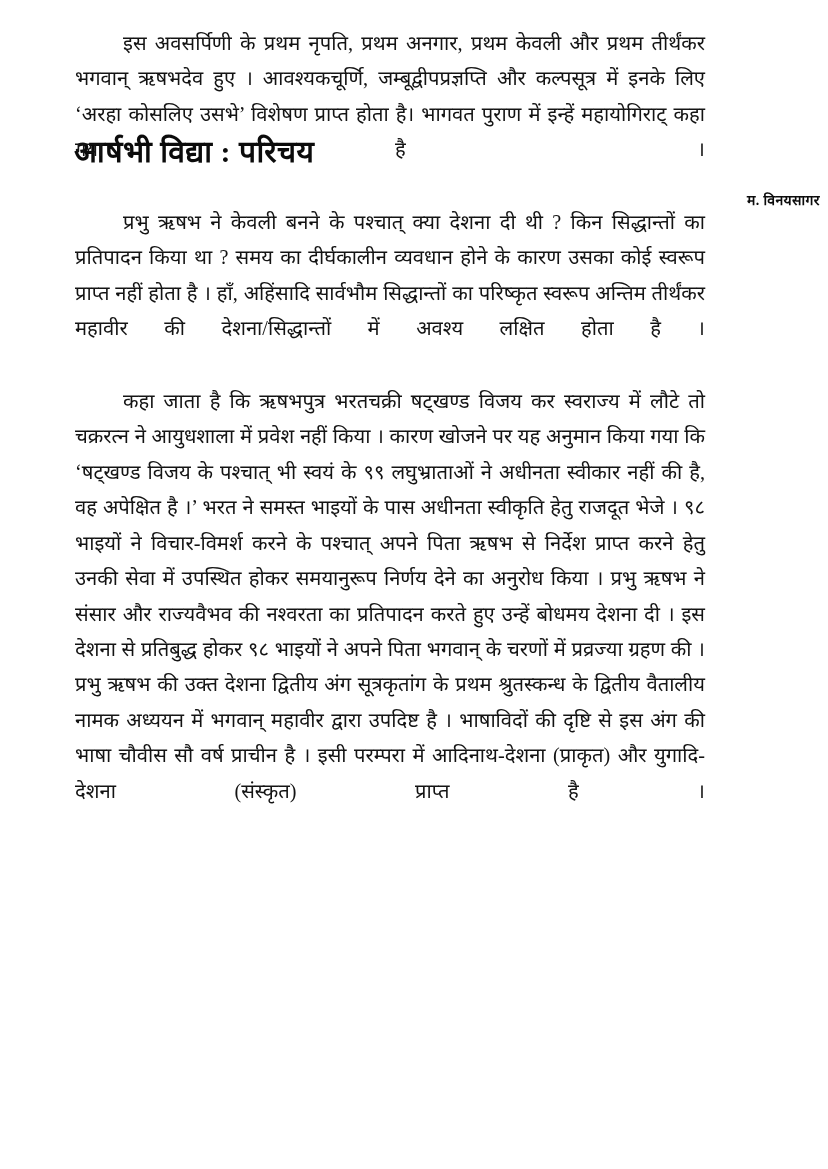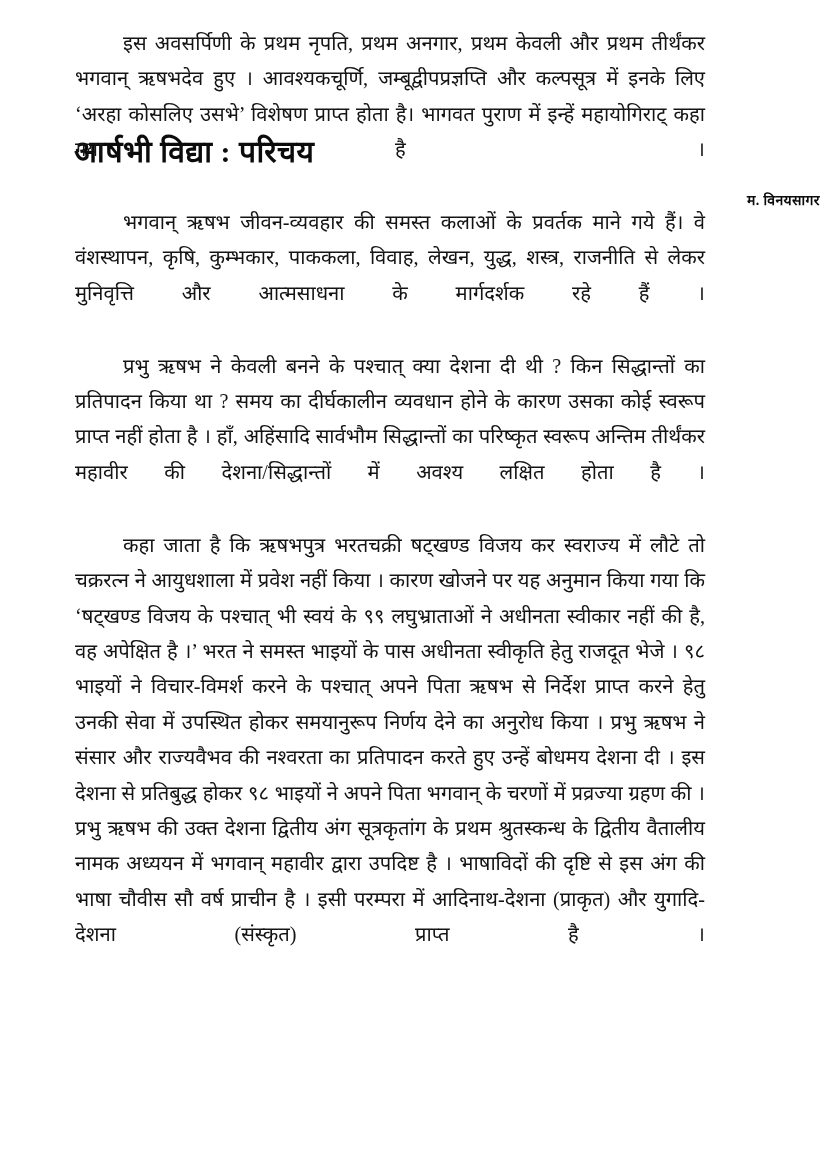--- a/index.html
+++ b/index.html
@@ -86,19 +86,18 @@
 
 <div class="page">
 
   <h1 class="doc-title">आर्षभी विद्या : परिचय</h1>
 
   <div class="byline">म. विनयसागर</div>
 
   <div class="content">
     <div class="body-block">
       <p class="para">इस अवसर्पिणी के प्रथम नृपति, प्रथम अनगार, प्रथम केवली और प्रथम तीर्थंकर भगवान् ऋषभदेव हुए । आवश्यकचूर्णि, जम्बूद्वीपप्रज्ञप्ति और कल्पसूत्र में इनके लिए ‘अरहा कोसलिए उसभे’ विशेषण प्राप्त होता है। भागवत पुराण में इन्हें महायोगिराट् कहा गया है ।</p>
-      <p class="para">भगवान् ऋषभ जीवन-व्यवहार की समस्त कलाओं के प्रवर्तक माने गये हैं। वे वंशस्थापन, कृषि, कुम्भकार, पाककला, विवाह, लेखन, युद्ध, शस्त्र, राजनीति से लेकर मुनिवृत्ति और आत्मसाधना के मार्गदर्शक रहे हैं ।</p>
       <p class="para">प्रभु ऋषभ ने केवली बनने के पश्चात् क्या देशना दी थी ? किन सिद्धान्तों का प्रतिपादन किया था ? समय का दीर्घकालीन व्यवधान होने के कारण उसका कोई स्वरूप प्राप्त नहीं होता है । हाँ, अहिंसादि सार्वभौम सिद्धान्तों का परिष्कृत स्वरूप अन्तिम तीर्थंकर महावीर की देशना/सिद्धान्तों में अवश्य लक्षित होता है ।</p>
       <p class="para">कहा जाता है कि ऋषभपुत्र भरतचक्री षट्खण्ड विजय कर स्वराज्य में लौटे तो चक्ररत्न ने आयुधशाला में प्रवेश नहीं किया । कारण खोजने पर यह अनुमान किया गया कि ‘षट्खण्ड विजय के पश्चात् भी स्वयं के ९९ लघुभ्राताओं ने अधीनता स्वीकार नहीं की है, वह अपेक्षित है ।’ भरत ने समस्त भाइयों के पास अधीनता स्वीकृति हेतु राजदूत भेजे । ९८ भाइयों ने विचार-विमर्श करने के पश्चात् अपने पिता ऋषभ से निर्देश प्राप्त करने हेतु उनकी सेवा में उपस्थित होकर समयानुरूप निर्णय देने का अनुरोध किया । प्रभु ऋषभ ने संसार और राज्यवैभव की नश्वरता का प्रतिपादन करते हुए उन्हें बोधमय देशना दी । इस देशना से प्रतिबुद्ध होकर ९८ भाइयों ने अपने पिता भगवान् के चरणों में प्रव्रज्या ग्रहण की । प्रभु ऋषभ की उक्त देशना द्वितीय अंग सूत्रकृतांग के प्रथम श्रुतस्कन्ध के द्वितीय वैतालीय नामक अध्ययन में भगवान् महावीर द्वारा उपदिष्ट है । भाषाविदों की दृष्टि से इस अंग की भाषा चौवीस सौ वर्ष प्राचीन है । इसी परम्परा में आदिनाथ-देशना (प्राकृत) और युगादि-देशना (संस्कृत) प्राप्त है ।</p>
     </div>
   </div>
 
 </div>
 
 </body></html>

